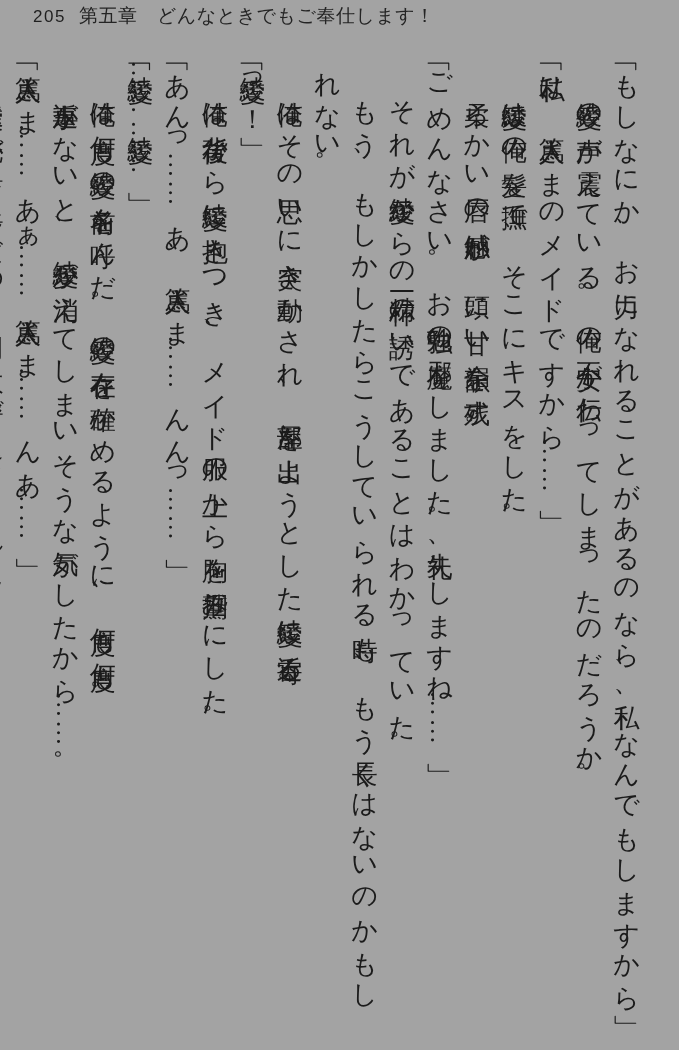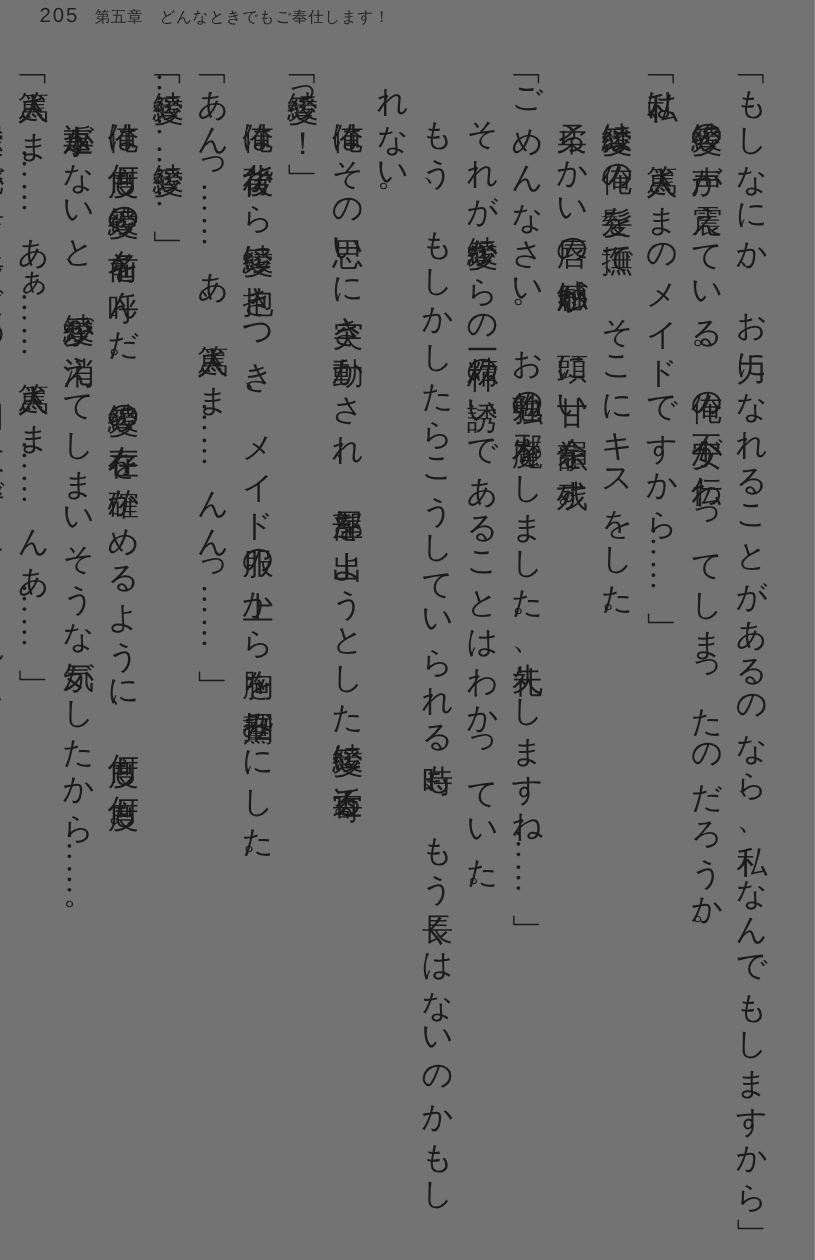--- a/index.html
+++ b/index.html
@@ -8,41 +8,41 @@
   }
   body {
     width: 679px;
     height: 1050px;
     font-family: "Liberation Serif", "DejaVu Serif", serif;
   }
   .page {
     position: relative;
     width: 679px;
     height: 1050px;
-    background: #737373;
+    background: #a3a3a3;
     color: #1b1b1b;
     overflow: hidden;
   }
   .running-head {
     position: absolute;
     top: 3px;
     left: 33px;
     display: flex;
     align-items: baseline;
     gap: 13px;
     font-family: "Liberation Sans", "DejaVu Sans", sans-serif;
     white-space: nowrap;
   }
   .page-number {
     font-size: 17px;
     letter-spacing: 1.5px;
     color: #1f1f1f;
   }
   .chapter-title {
-    font-size: 13px;
+    font-size: 19px;
     letter-spacing: 0.5px;
     color: #242424;
   }
   .body-text {
     position: absolute;
     top: 54px;
     right: 34px;
     width: 638px;
     height: 960px;
     writing-mode: vertical-rl;

